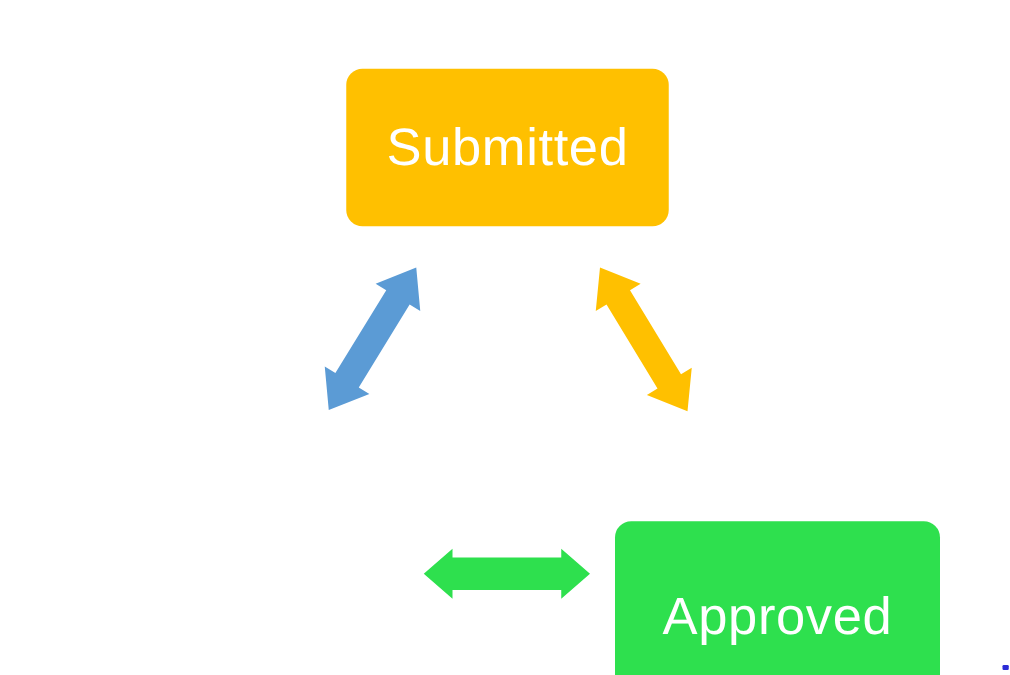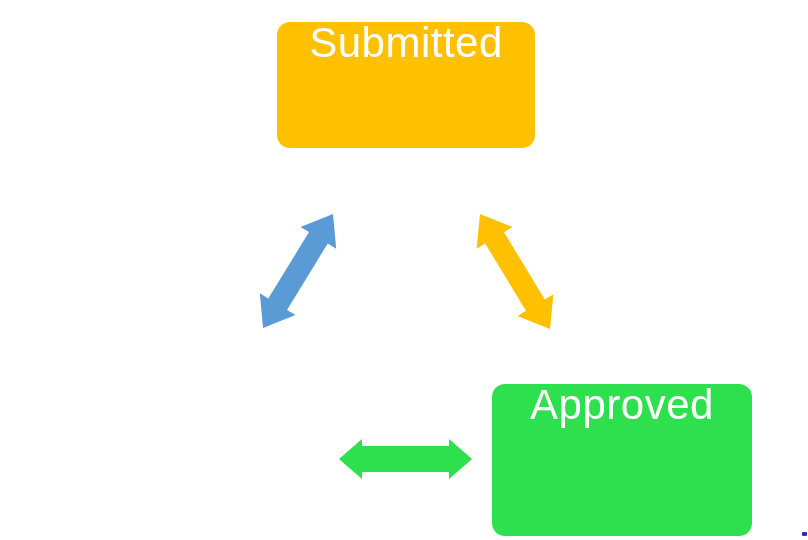--- a/index.html
+++ b/index.html
@@ -15,22 +15,23 @@
     font-family: "Liberation Sans", sans-serif;
   }
   .canvas {
     position: absolute;
     inset: 0;
   }
   .node {
     position: absolute;
     border-radius: 13px;
     display: flex;
-    align-items: flex-start;
+    align-items: center;
     justify-content: center;
+    margin-top: 33px;
   }
   .node .label {
     color: #ffffff;
     font-size: 42px;
     font-weight: 400;
     letter-spacing: 0.5px;
     line-height: 1;
     user-select: none;
   }
   #node-submitted { left: 277px; top: 22px;  width: 258px; height: 126px; }

